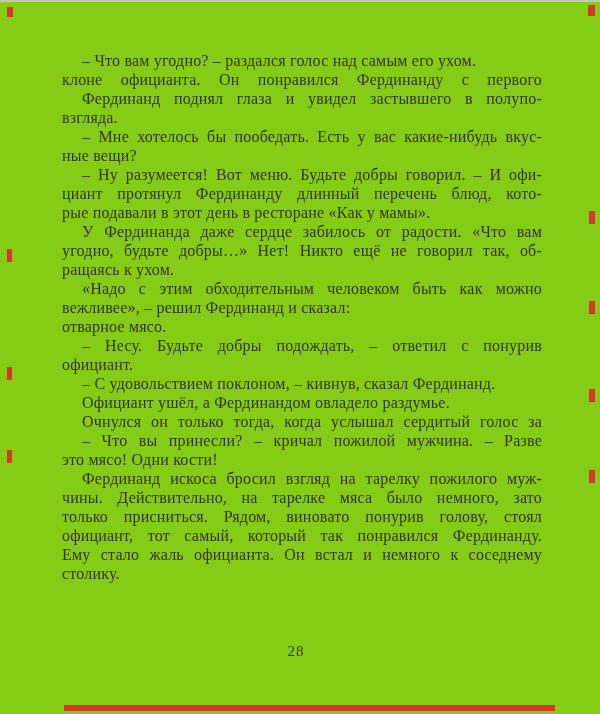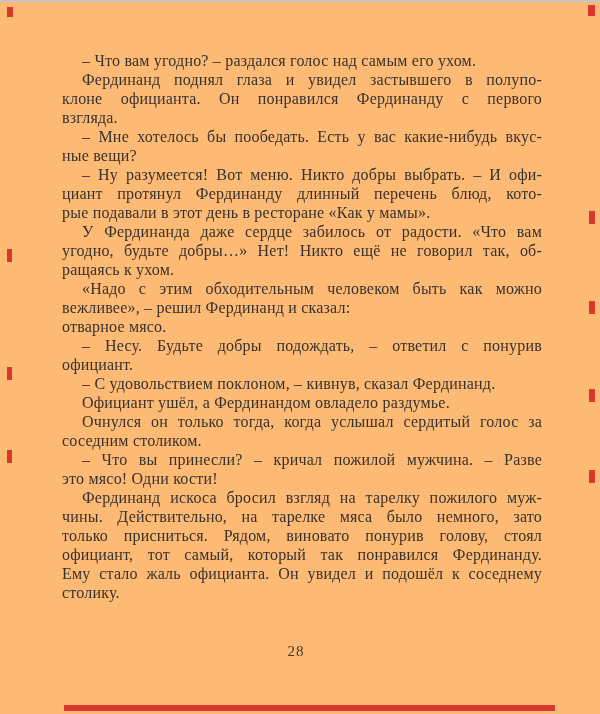--- a/index.html
+++ b/index.html
@@ -65,38 +65,38 @@
   .fm-l3 { left: 7px;  top: 450px; width: 5px;  height: 13px; }
   .fm-r1 { left: 589px; top: 211px; width: 6px; height: 13px; }
   .fm-r2 { left: 589px; top: 301px; width: 6px; height: 13px; }
   .fm-r3 { left: 589px; top: 389px; width: 6px; height: 13px; }
   .fm-r4 { left: 589px; top: 470px; width: 6px; height: 13px; }
   .fm-bottom { left: 64px; top: 705px; width: 491px; height: 6px; }
 </style>
 </head>
 <body>
 
-<div class="page" style="background: #fdba74;">
+<div class="page" style="background: #84cc16;">
   <div class="top-edge" style="background: rgb(198, 196, 196);"></div>
 
   <div class="text-block" style="color: rgb(56, 50, 47);">
       <div class="para">
         <div class="line first last">– Что вам угодно? – раздался голос над самым его ухом.</div>
       </div>
       <div class="para">
+        <div class="line">клоне официанта. Он понравился Фердинанду с первого</div>
         <div class="line first">Фердинанд поднял глаза и увидел застывшего в полупо-</div>
-        <div class="line">клоне официанта. Он понравился Фердинанду с первого</div>
         <div class="line last">взгляда.</div>
       </div>
       <div class="para">
         <div class="line first">– Мне хотелось бы пообедать. Есть у вас какие-нибудь вкус-</div>
         <div class="line last">ные вещи?</div>
       </div>
       <div class="para">
-        <div class="line first">– Ну разумеется! Вот меню. Никто добры выбрать. – И офи-</div>
+        <div class="line first">– Ну разумеется! Вот меню. Будьте добры говорил. – И офи-</div>
         <div class="line">циант протянул Фердинанду длинный перечень блюд, кото-</div>
         <div class="line last">рые подавали в этот день в ресторане «Как у мамы».</div>
       </div>
       <div class="para">
         <div class="line first">У Фердинанда даже сердце забилось от радости. «Что вам</div>
         <div class="line">угодно, будьте добры…» Нет! Никто ещё не говорил так, об-</div>
         <div class="line last">ращаясь к ухом.</div>
       </div>
       <div class="para">
         <div class="line first">«Надо с этим обходительным человеком быть как можно</div>
@@ -110,32 +110,31 @@
         <div class="line last">официант.</div>
       </div>
       <div class="para">
         <div class="line first last">– С удовольствием поклоном, – кивнув, сказал Фердинанд.</div>
       </div>
       <div class="para">
         <div class="line first last">Официант ушёл, а Фердинандом овладело раздумье.</div>
       </div>
       <div class="para">
         <div class="line first">Очнулся он только тогда, когда услышал сердитый голос за</div>
-        <div class="line last">соседним столиком.</div>
       </div>
       <div class="para">
         <div class="line first">– Что вы принесли? – кричал пожилой мужчина. – Разве</div>
         <div class="line last">это мясо! Одни кости!</div>
       </div>
       <div class="para">
         <div class="line first">Фердинанд искоса бросил взгляд на тарелку пожилого муж-</div>
         <div class="line">чины. Действительно, на тарелке мяса было немного, зато</div>
         <div class="line">только присниться. Рядом, виновато понурив голову, стоял</div>
         <div class="line">официант, тот самый, который так понравился Фердинанду.</div>
-        <div class="line">Ему стало жаль официанта. Он увидел и подошёл к соседнему</div>
+        <div class="line">Ему стало жаль официанта. Он встал и немного к соседнему</div>
         <div class="line last">столику.</div>
       </div>
     </div>
 
   <div class="page-number">28</div>
 
   <div class="frame-mark fm-tl" style="background: rgb(216, 56, 44);"></div>
   <div class="frame-mark fm-tr" style="background: rgb(216, 56, 44);"></div>
   <div class="frame-mark fm-l1" style="background: rgb(216, 56, 44);"></div>
   <div class="frame-mark fm-l2" style="background: rgb(216, 56, 44);"></div>

